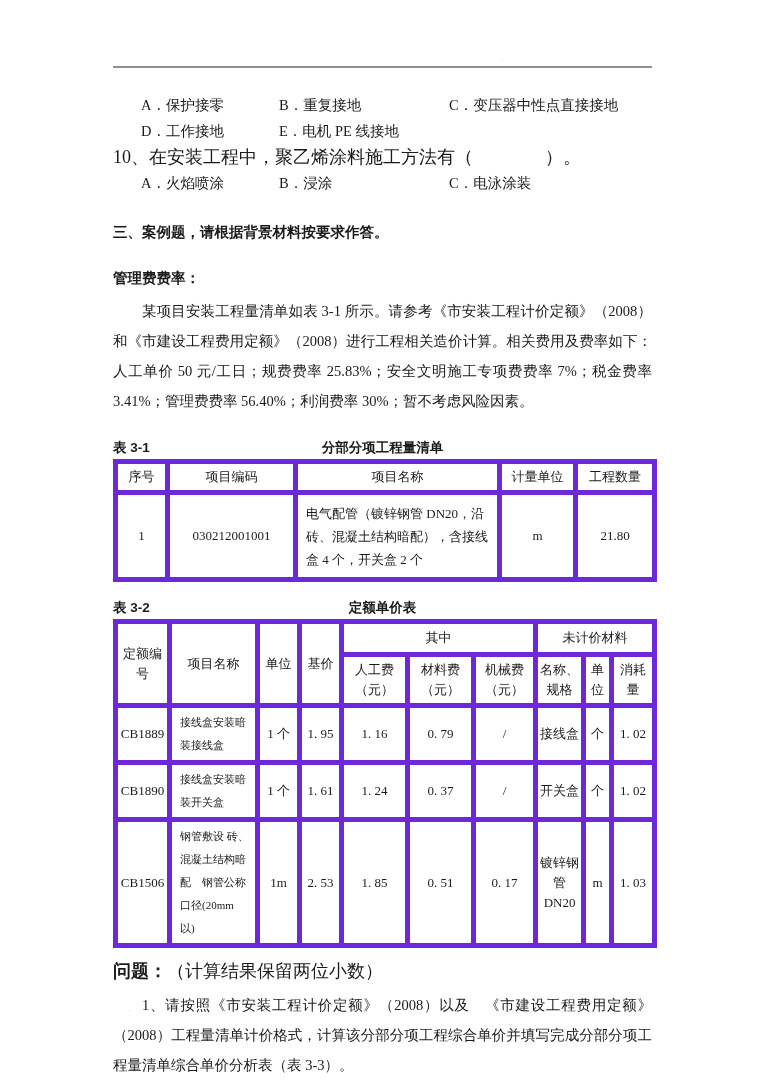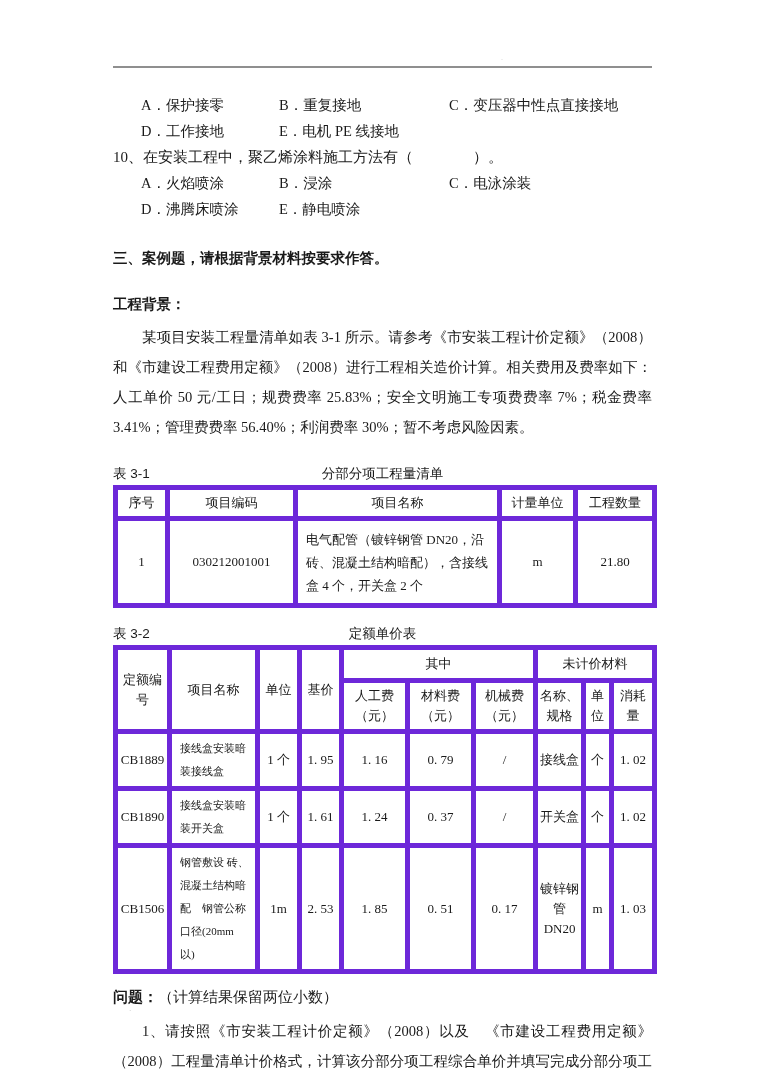--- a/index.html
+++ b/index.html
@@ -58,21 +58,21 @@
   .choice-row {
     display: flex;
     font-size: 14.5px;
     line-height: 26px;
     white-space: nowrap;
   }
   .choice-row .opt-a { width: 166px; padding-left: 28px; box-sizing: border-box; }
   .choice-row .opt-b { width: 170px; }
   .choice-row .opt-c { flex: 1; }
   .q-line {
-    font-size: 15px;
+    font-size: 18px;
     line-height: 26px;
     white-space: nowrap;
   }
 
   
   .section-title {
     font-weight: bold;
     font-size: 14.5px;
     line-height: 24px;
     margin-top: 24px;
@@ -93,21 +93,21 @@
     margin-top: 6px;
     text-indent: 29px;
   }
 
   
   .tbl-caption {
     position: relative;
     font-size: 13.5px;
     line-height: 20px;
     height: 20px;
-    font-weight: normal;
+    font-weight: bold;
     font-family: "Liberation Sans", "DejaVu Sans", sans-serif;
   }
   .tbl-caption .cap-left {
     position: absolute;
     left: 0;
     top: 0;
   }
   .tbl-caption .cap-center {
     position: absolute;
     left: 0;
@@ -173,28 +173,23 @@
       <span class="opt-b">E．电机 PE 线接地</span>
       <span class="opt-c"></span>
     </div>
 
     <div class="q-line">10、在安装工程中，聚乙烯涂料施工方法有（　　　　）。</div>
     <div class="choice-row">
       <span class="opt-a">A．火焰喷涂</span>
       <span class="opt-b">B．浸涂</span>
       <span class="opt-c">C．电泳涂装</span>
     </div>
-    <div class="choice-row">
-      <span class="opt-a">D．沸腾床喷涂</span>
-      <span class="opt-b">E．静电喷涂</span>
-      <span class="opt-c"></span>
-    </div>
 
     <div class="section-title">三、案例题，请根据背景材料按要求作答。</div>
-    <div class="sub-title">工程背景：</div>
+    <div class="sub-title">管理费费率：</div>
     <div class="para">某项目安装工程量清单如表 3-1 所示。请参考《市安装工程计价定额》（2008）和《市建设工程费用定额》（2008）进行工程相关造价计算。相关费用及费率如下：人工单价 50 元/工日；规费费率 25.83%；安全文明施工专项费费率 7%；税金费率 3.41%；管理费费率 56.40%；利润费率 30%；暂不考虑风险因素。</div>
 
     <div class="spacer-22"></div>
 
     <div class="tbl-caption">
       <span class="cap-left">表 3-1</span>
       <span class="cap-center">分部分项工程量清单</span>
     </div>
     <table class="doc-tbl t31">
       <colgroup>

